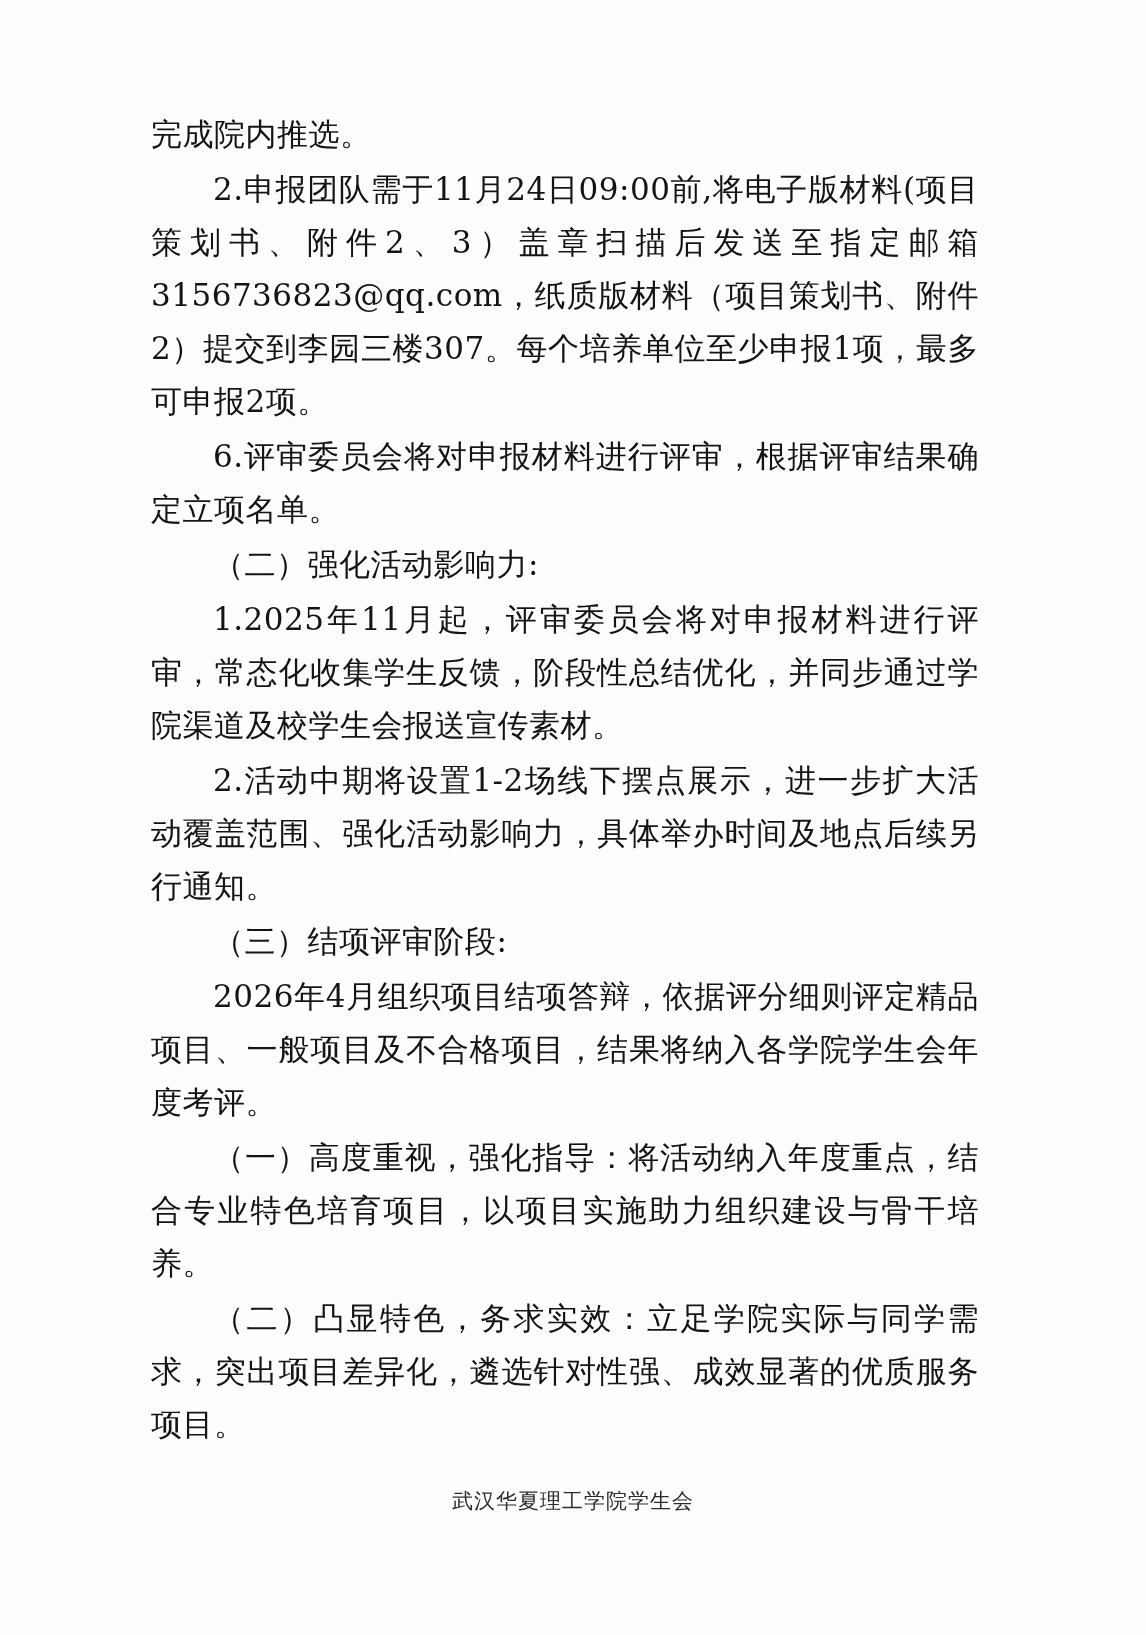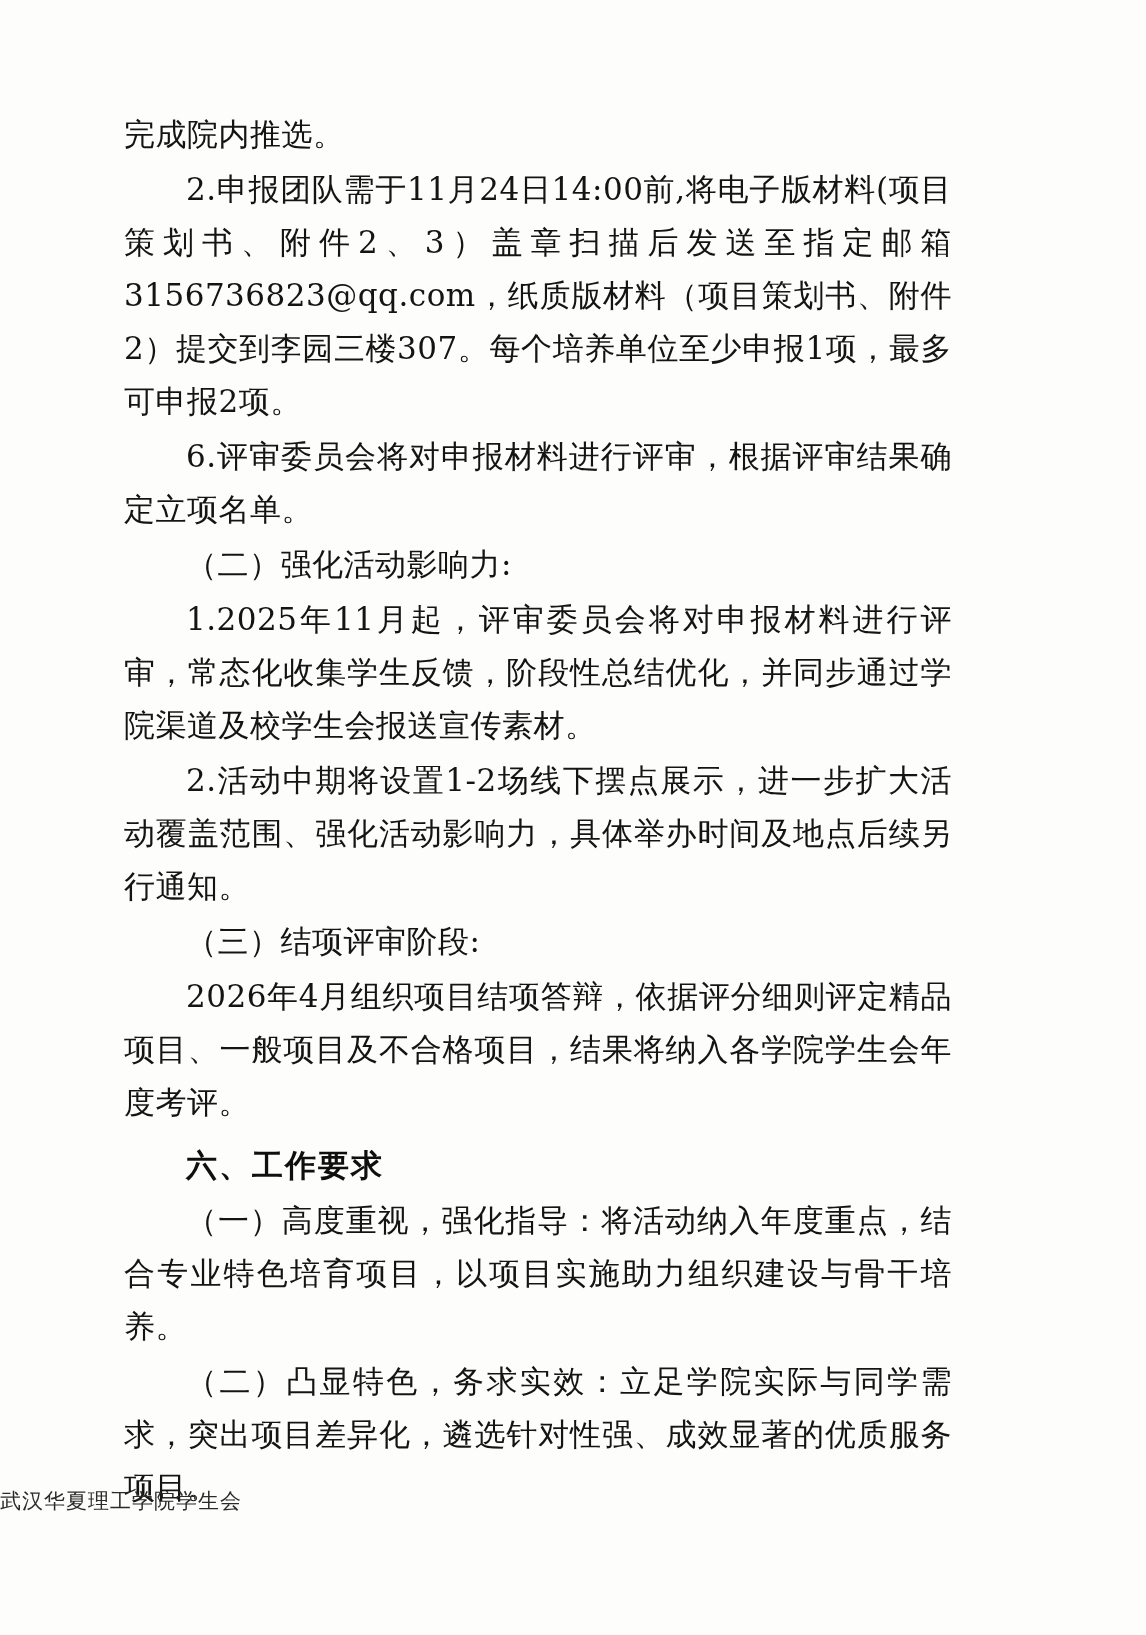--- a/index.html
+++ b/index.html
@@ -18,21 +18,21 @@
     position: absolute;
     left: 0;
     top: 0;
     width: 1146px;
     height: 1635px;
     background: #fdfdfb;
     overflow: hidden;
   }
   .content {
     position: absolute;
-    left: 124px;
+    left: 151px;
     top: 108px;
     width: 828px;
   }
   .para {
     font-size: 31px;
     line-height: 53px;
     letter-spacing: 0.5px;
     text-align: justify;
     text-justify: inter-ideograph;
     margin: 0 0 2px 0;
@@ -48,48 +48,48 @@
     letter-spacing: 2px;
     text-indent: 62px;
     margin: 10px 0 2px 0;
     color: #0f0f0f;
   }
   .footer {
     position: absolute;
     left: 0;
     top: 1487px;
     width: 1146px;
+    text-align: center;
     font-size: 21px;
     letter-spacing: 1px;
     color: #2b2b2b;
   }
 </style>
 </head>
 <body>
 
 <div class="page">
   <div class="content">
 
     <p class="para">完成院内推选。</p>
 
-    <p class="para indent">2.申报团队需于11月24日14:00前,将电子版材料(项目策划书、附件2、3）盖章扫描后发送至指定邮箱3156736823@qq.com，纸质版材料（项目策划书、附件2）提交到李园三楼307。每个培养单位至少申报1项，最多可申报2项。</p>
+    <p class="para indent">2.申报团队需于11月24日09:00前,将电子版材料(项目策划书、附件2、3）盖章扫描后发送至指定邮箱3156736823@qq.com，纸质版材料（项目策划书、附件2）提交到李园三楼307。每个培养单位至少申报1项，最多可申报2项。</p>
 
     <p class="para indent">6.评审委员会将对申报材料进行评审，根据评审结果确定立项名单。</p>
 
     <p class="para indent">（二）强化活动影响力:</p>
 
     <p class="para indent">1.2025年11月起，评审委员会将对申报材料进行评审，常态化收集学生反馈，阶段性总结优化，并同步通过学院渠道及校学生会报送宣传素材。</p>
 
     <p class="para indent">2.活动中期将设置1-2场线下摆点展示，进一步扩大活动覆盖范围、强化活动影响力，具体举办时间及地点后续另行通知。</p>
 
     <p class="para indent">（三）结项评审阶段:</p>
 
     <p class="para indent">2026年4月组织项目结项答辩，依据评分细则评定精品项目、一般项目及不合格项目，结果将纳入各学院学生会年度考评。</p>
 
-    <h2 class="heading">六、工作要求</h2>
 
     <p class="para indent">（一）高度重视，强化指导：将活动纳入年度重点，结合专业特色培育项目，以项目实施助力组织建设与骨干培养。</p>
 
     <p class="para indent">（二）凸显特色，务求实效：立足学院实际与同学需求，突出项目差异化，遴选针对性强、成效显著的优质服务项目。</p>
 
   </div>
 
   <div class="footer">武汉华夏理工学院学生会</div>
 </div>
 

